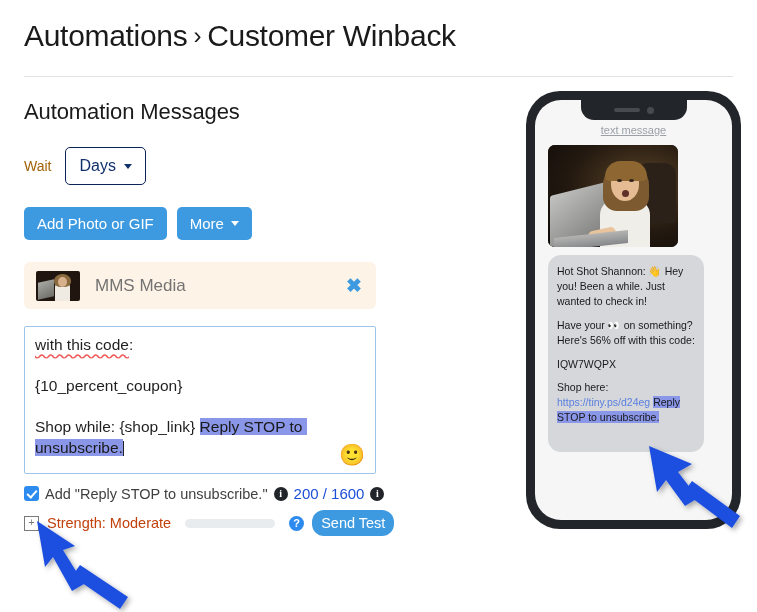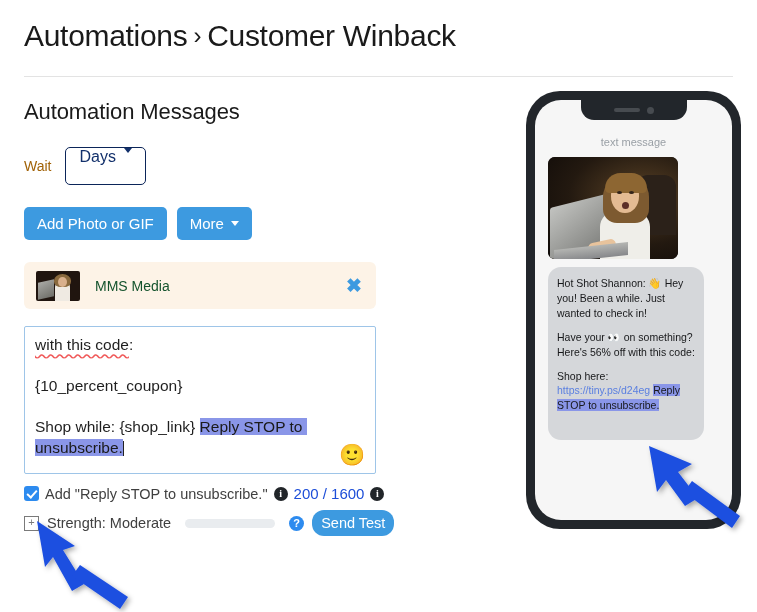--- a/index.html
+++ b/index.html
@@ -93,21 +93,21 @@
   }
   .unit-btn {
     height: 38px;
     border: 1px solid #0b2559;
     border-radius: 5px;
     background: #fff;
     color: #12306b;
     font-size: 16px;
     padding: 0 13px;
     display: inline-flex;
-    align-items: flex-start;
+    align-items: center;
     gap: 8px;
     cursor: pointer;
     font-family: "Liberation Sans", sans-serif;
   }
   .caret {
     width: 0; height: 0;
     border-left: 4.5px solid transparent;
     border-right: 4.5px solid transparent;
     border-top: 5px solid currentColor;
     display: inline-block;
@@ -173,22 +173,22 @@
     background: #8a6a3e;
     border-radius: 50% 50% 40% 40%;
   }
   .mms-thumb .t-face {
     position: absolute; left: 22px; top: 6px;
     width: 9px; height: 10px;
     background: #d9b08c;
     border-radius: 50%;
   }
   .mms-label {
-    font-size: 14px;
-    color: #14532d;
+    font-size: 17px;
+    color: #737373;
     margin-left: 15px;
     flex: 1;
   }
   .mms-close {
     color: #3d9ae0;
     font-size: 19px;
     font-weight: bold;
     cursor: pointer;
     line-height: 1;
   }
@@ -287,21 +287,21 @@
     width: 13px; height: 13px;
     border: 1px solid #7a7a7a;
     position: relative;
     color: #7a7a7a;
     font-size: 11px;
     line-height: 11px;
     text-align: center;
     cursor: pointer;
     flex-shrink: 0;
   }
-  .strength-txt { font-size: 14.5px; color: #404040; }
+  .strength-txt { font-size: 14.5px; color: #c2410c; }
   .bar {
     width: 90px; height: 9px;
     background: #e9ecef;
     border-radius: 5px;
     overflow: hidden;
     margin-left: 6px;
   }
   .bar-fill {
     height: 100%;
     background: #f5a623;
@@ -364,22 +364,23 @@
     justify-content: center;
     gap: 7px;
   }
   .notch .speaker { width: 26px; height: 3.5px; background: #474b50; border-radius: 2px; }
   .notch .cam { width: 7px; height: 7px; background: #474b50; border-radius: 50%; }
 
   .sms-label {
     text-align: center;
     font-size: 11px;
     color: #9aa0a6;
-    margin-top: 36px;
+    margin-top: 24px;
     margin-bottom: 9px;
+    text-decoration: underline;
   }
   .sms-img {
     width: 130px; height: 102px;
     border-radius: 7px;
     overflow: hidden;
     position: relative;
     background: #120d0a;
   }
   .sms-img .bg-warm { position:absolute; inset:0; background: radial-gradient(ellipse at 72% 38%, #5a4226 0%, #231910 55%, #0d0907 100%); }
   .sms-img .laptop {
@@ -524,20 +525,21 @@
           <div class="eye-l"></div>
           <div class="eye-r"></div>
           <div class="mouth"></div>
           <div class="arm"></div>
           <div class="base"></div>
         </div>
 
         <div class="bubble">
           <p>Hot Shot Shannon: 👋 Hey you! Been a while. Just wanted to check in!</p>
           <p>Have your 👀 on something? Here's 56% off with this code:</p>
+          <p>IQW7WQPX</p>
           <p><span>Shop here:</span><br><span class="link">https://tiny.ps/d24eg</span> <span class="selb">Reply STOP to unsubscribe.</span></p>
         </div>
       </div>
     </div>
   </div>
 </div>
 
 <svg class="arrow-svg" style="left:20px; top:505px;" width="150" height="107" viewBox="0 0 150 107">
   <defs>
     <filter id="sh1" x="-35%" y="-35%" width="180%" height="180%">

